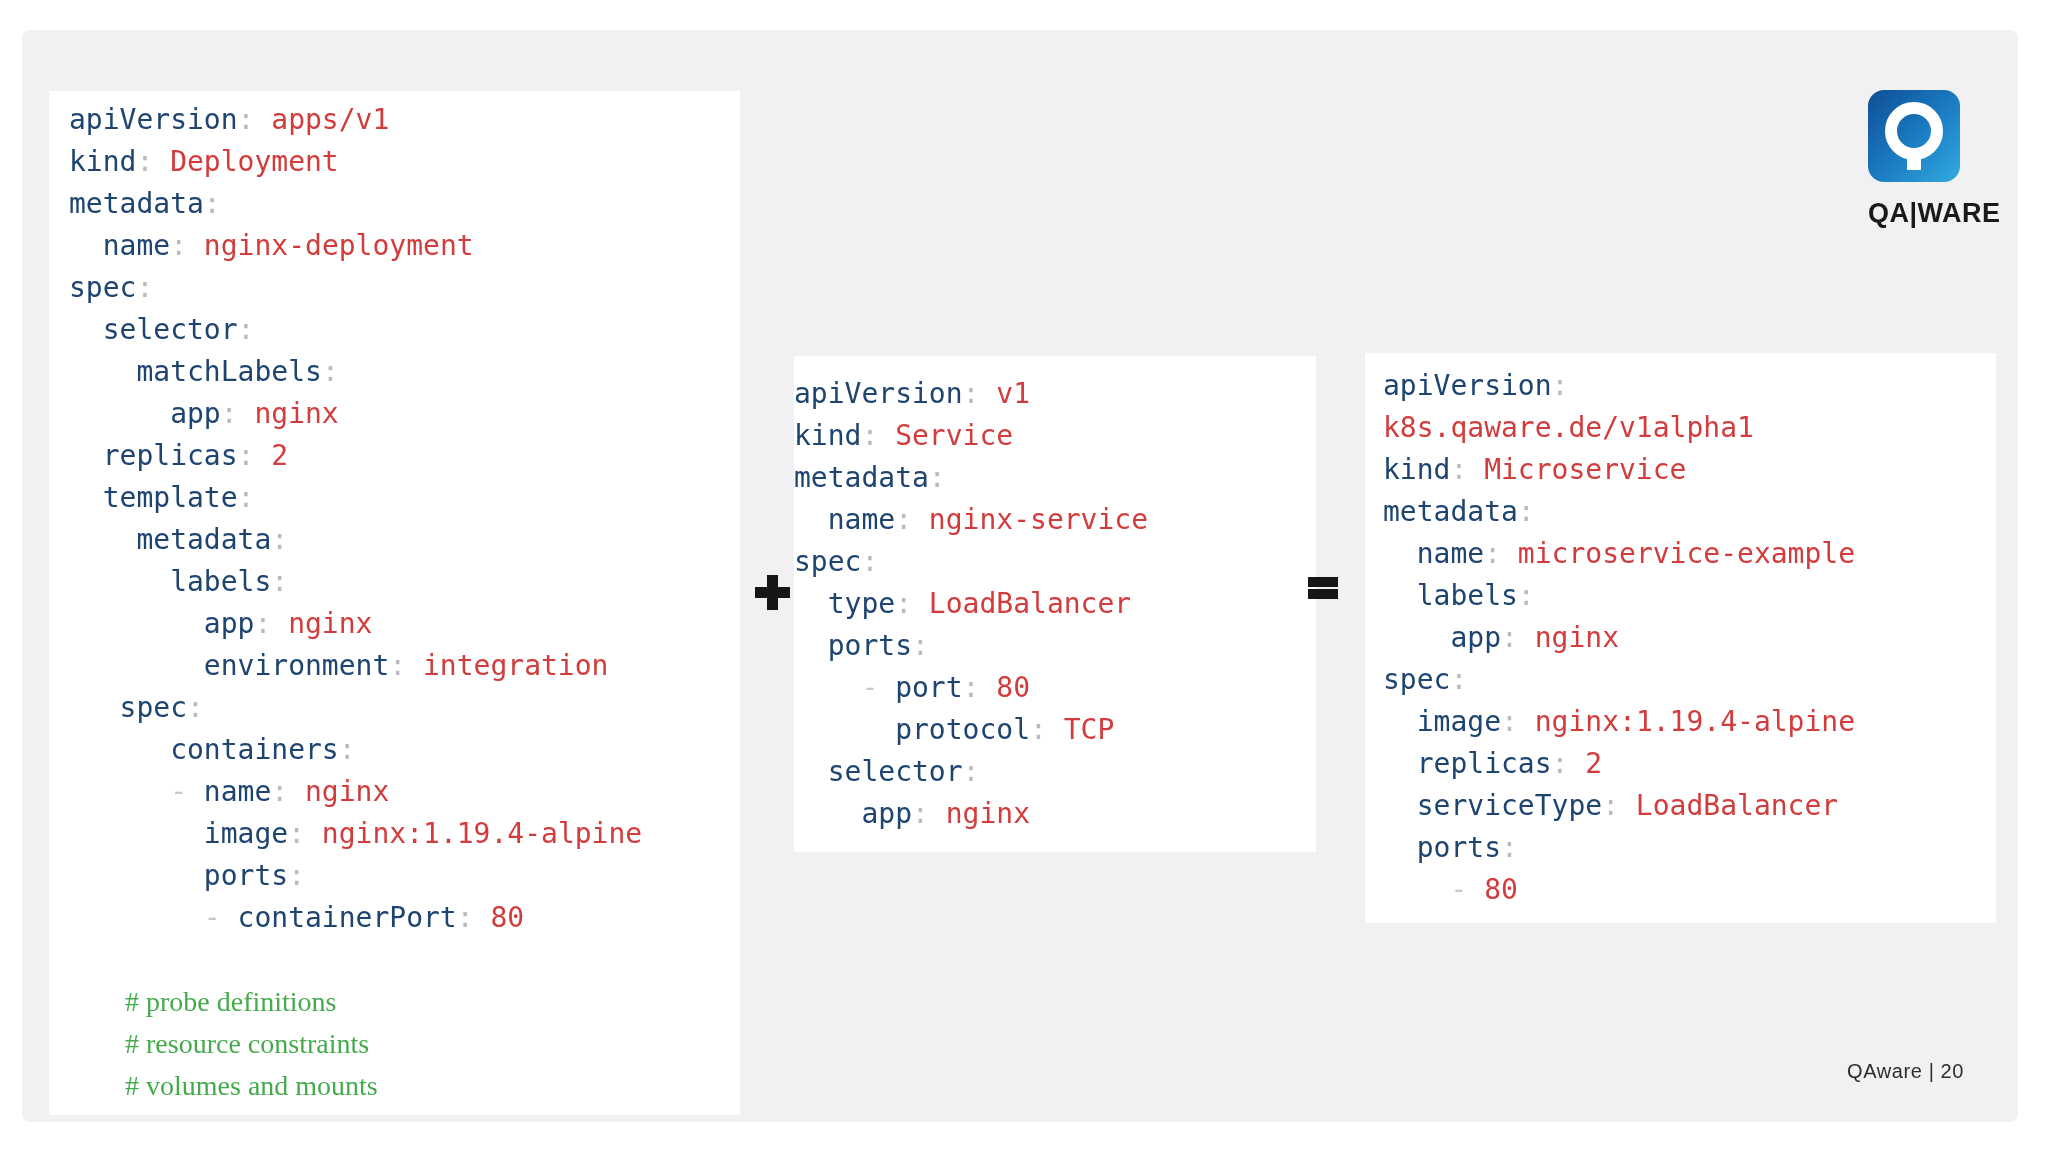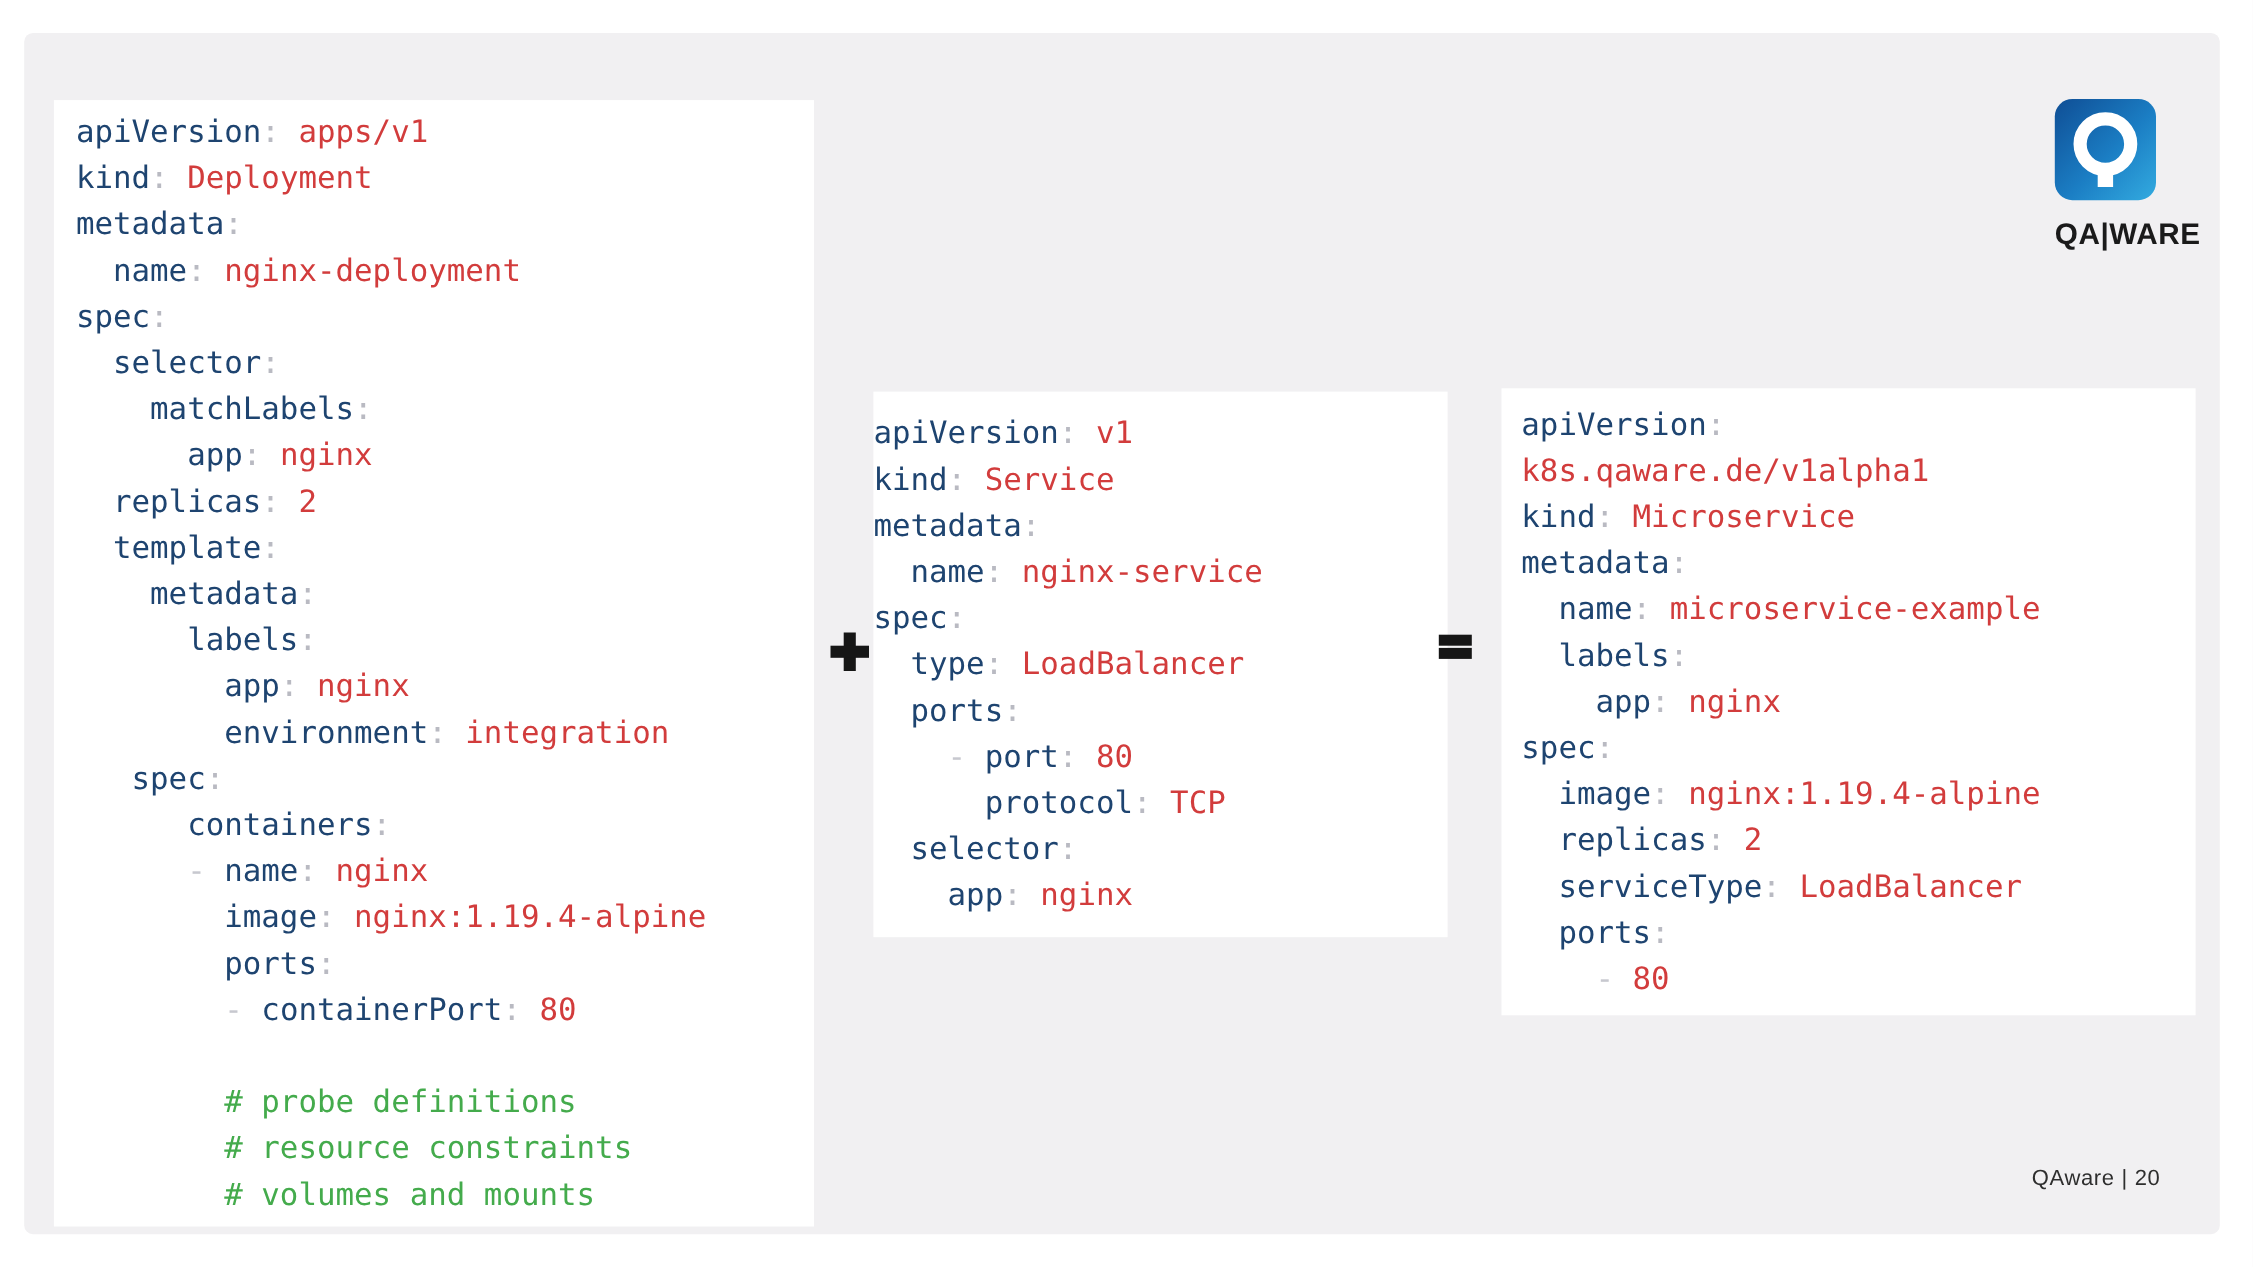--- a/index.html
+++ b/index.html
@@ -23,21 +23,21 @@
     line-height:42px;
     white-space:pre;
     box-sizing:border-box;
     overflow:hidden;
   }
   .panel .line{height:42px;}
   .t-k{color:var(--key,#1e4470);}
   .t-v{color:var(--value,#d23c3c);}
   .t-c{color:var(--colon,#b9bac2);}
   .t-d{color:var(--dash,#c7c8cf);}
-  .t-m{color:var(--comment,#44ab4c);}
+  .t-m{color:var(--comment,#44ab4c);font-family:Liberation Serif, serif;}
   .panel-deployment{left:49px;top:91px;width:691px;height:1024px;padding:8px 0 0 20px;}
   .panel-service{left:794px;top:356px;width:522px;height:496px;padding:17px 0 0 0;}
   .panel-microservice{left:1365px;top:319px;width:631px;height:570px;padding:12px 0 0 18px;margin-top:34px;}
 
   
   .op-plus{position:absolute;left:755px;top:575px;width:35px;height:35px;}
   .op-plus .vbar{position:absolute;left:12px;top:0;width:11px;height:35px;background:var(--symbol,#161616);}
   .op-plus .hbar{position:absolute;left:0;top:12px;width:35px;height:11px;background:var(--symbol,#161616);}
   
   .op-equals{position:absolute;left:1308px;top:577px;width:30px;height:22px;}

